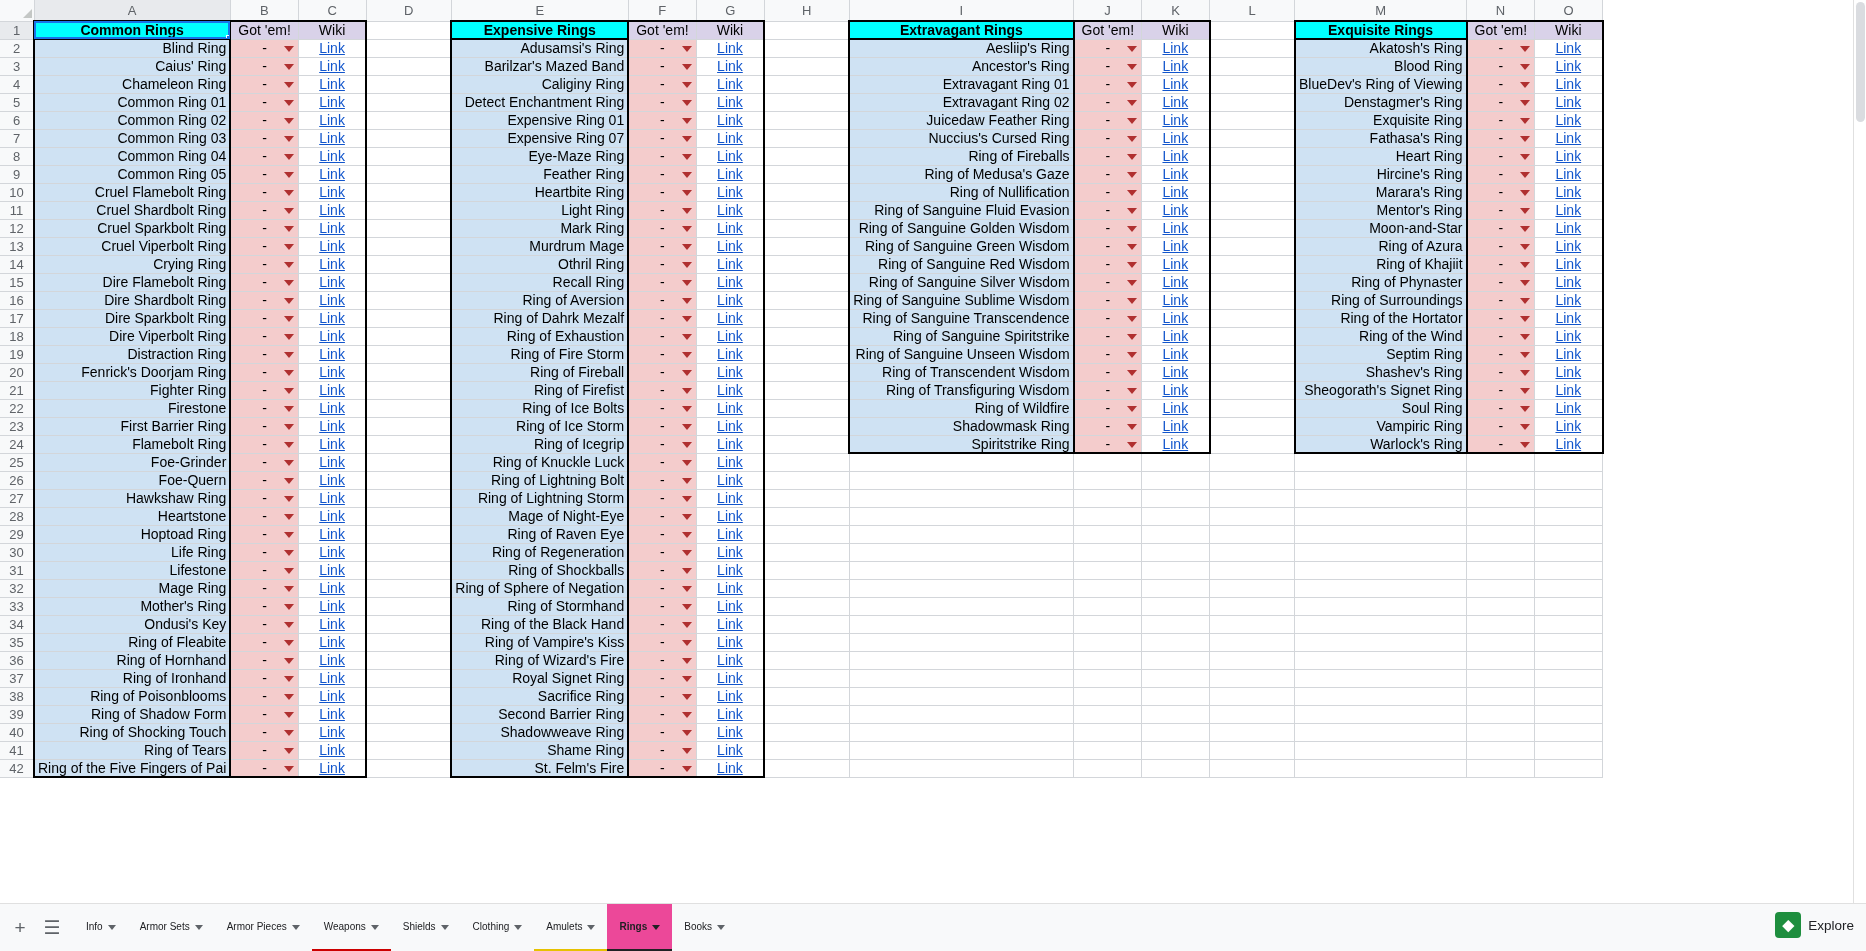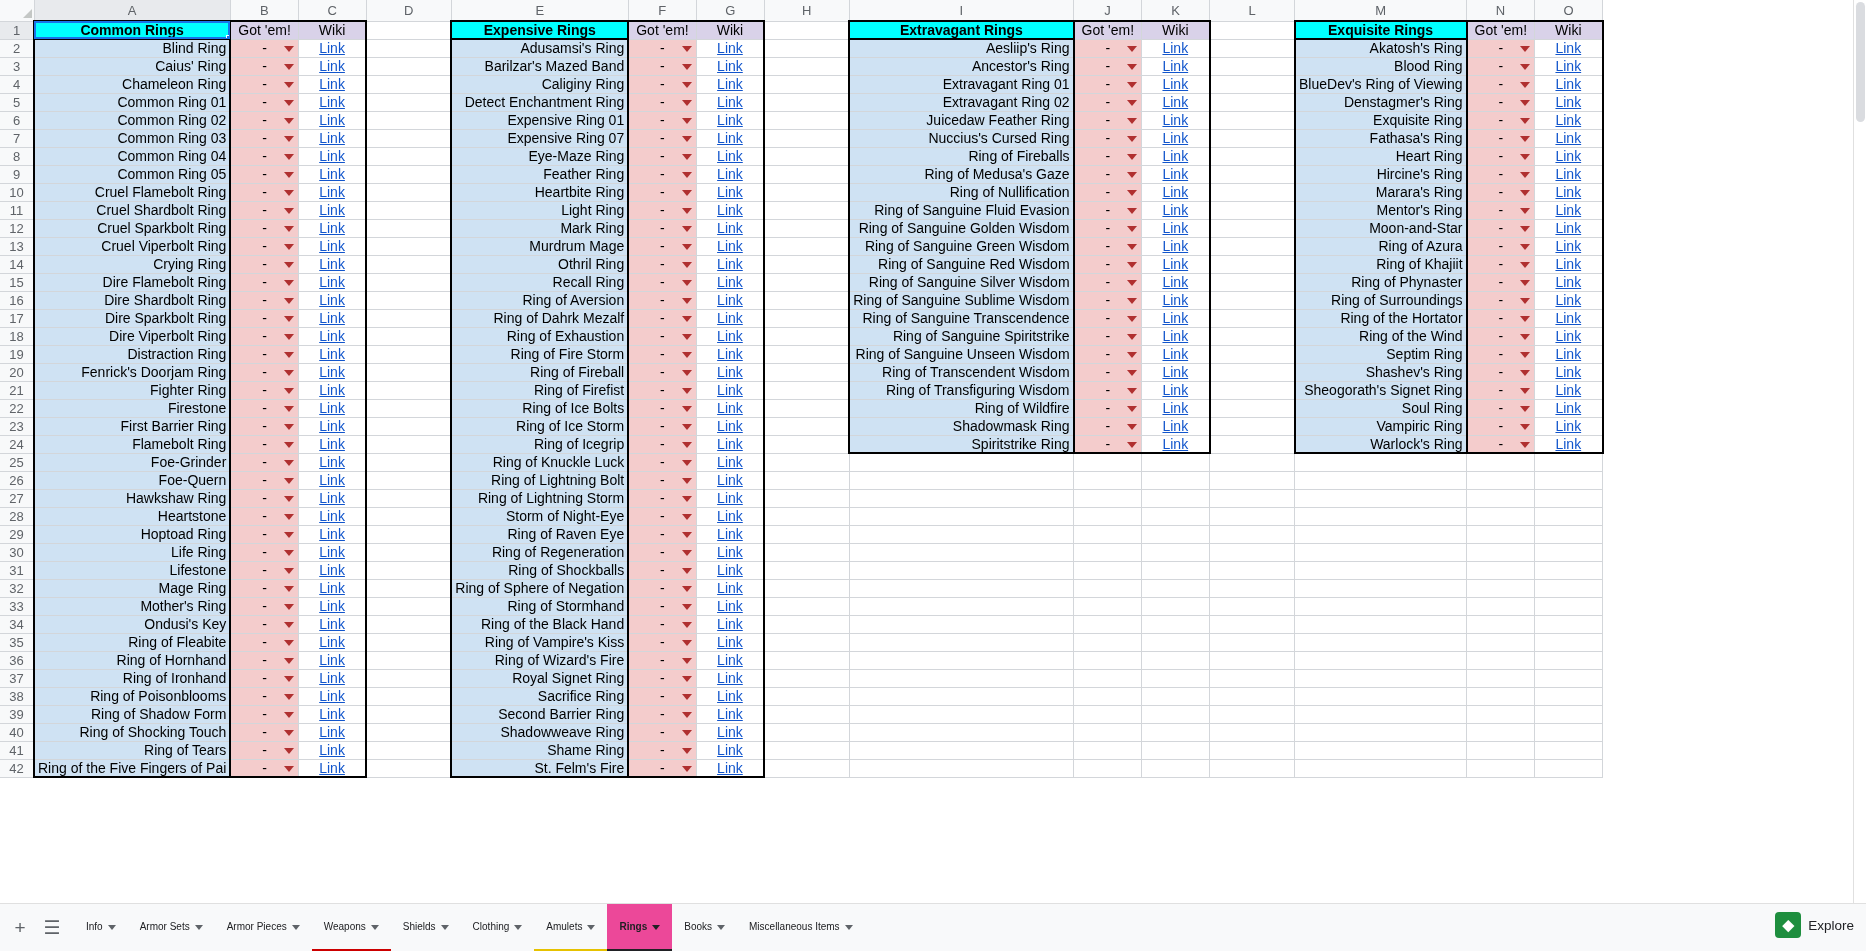--- a/index.html
+++ b/index.html
@@ -697,21 +697,21 @@
             <td class="cell c-blank"></td>
             <td class="cell c-blank"></td>
             <td class="cell c-blank"></td>
           </tr>
           <tr>
             <td class="rownum">28</td>
             <td class="cell c-name bl br">Heartstone</td>
             <td class="cell c-got"><span>-</span><div class="dv-arrow"></div></td>
             <td class="cell c-wiki br"><a href="#">Link</a></td>
             <td class="cell c-blank"></td>
-            <td class="cell c-name bl br">Storm of Night-Eye</td>
+            <td class="cell c-name bl br">Mage of Night-Eye</td>
             <td class="cell c-got"><span>-</span><div class="dv-arrow"></div></td>
             <td class="cell c-wiki br"><a href="#">Link</a></td>
             <td class="cell c-blank"></td>
             <td class="cell c-blank"></td>
             <td class="cell c-blank"></td>
             <td class="cell c-blank"></td>
             <td class="cell c-blank"></td>
             <td class="cell c-blank"></td>
             <td class="cell c-blank"></td>
             <td class="cell c-blank"></td>
@@ -1017,24 +1017,20 @@
           <div class="caret"></div>
         </div>
         <div class="tab active u-dark">
           <span>Rings</span>
           <div class="caret"></div>
         </div>
         <div class="tab">
           <span>Books</span>
           <div class="caret"></div>
         </div>
-        <div class="tab">
-          <span>Miscellaneous Items</span>
-          <div class="caret"></div>
-        </div>
       </div>
     <div class="explore">
       <div class="explore-badge">◆</div>
       <span>Explore</span>
     </div>
   </div>
 
 </div>
 
 </body></html>

